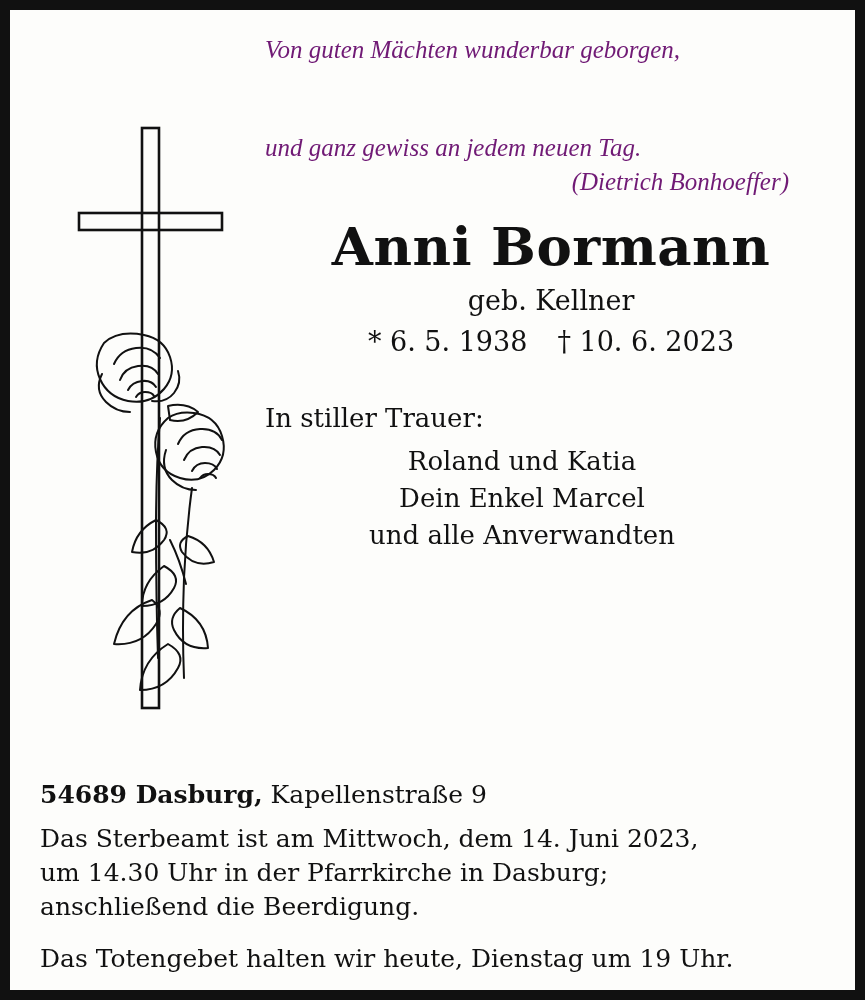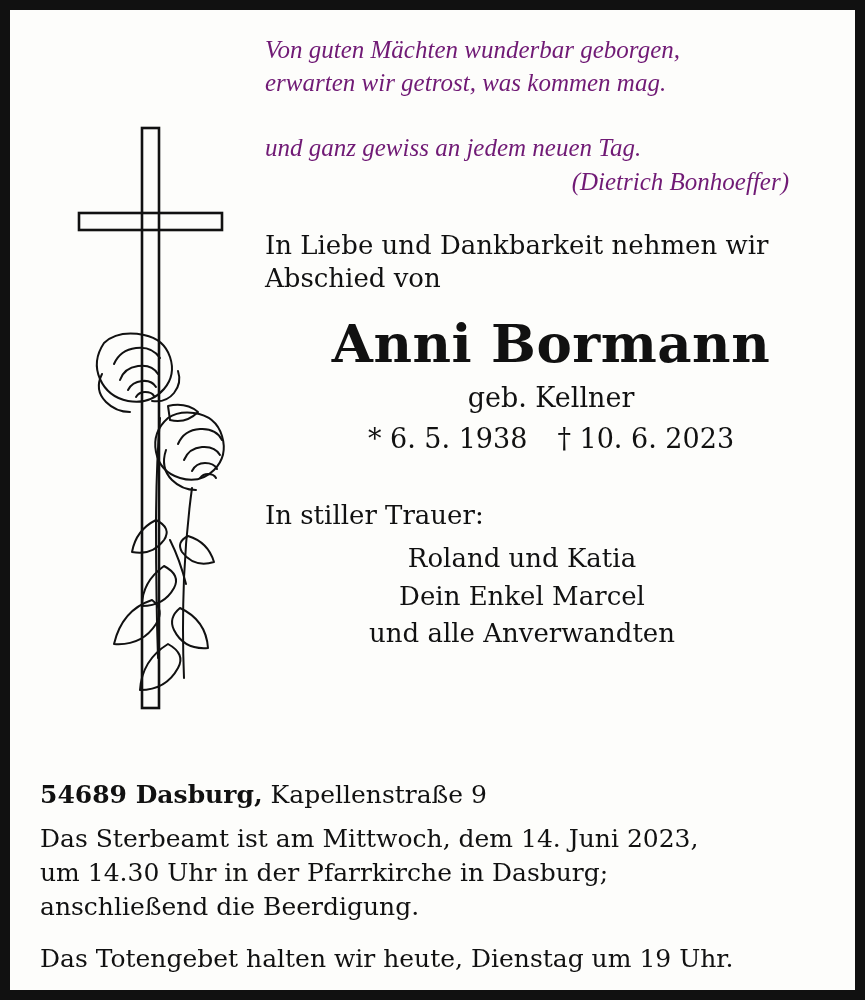--- a/index.html
+++ b/index.html
@@ -173,30 +173,26 @@
           <path d="M128 520 q26 12 28 40 q-24 2 -34 -18 q-6 -12 6 -22 z"></path>
           <path d="M116 556 q-26 16 -28 46 q26 0 38 -22 q8 -14 -10 -24 z"></path>
         </g>
       </svg>
     </div>
 
     <div class="content">
 
       <div class="verse">
         <span class="line">Von guten Mächten wunderbar geborgen,</span><br>
-        <span class="line">erwarten wir getrost, was kommen mag.</span><br>
+        <br>
         <br>
         <span class="line">und ganz gewiss an jedem neuen Tag.</span>
         <span class="attrib">(Dietrich Bonhoeffer)</span>
       </div>
 
-      <div class="intro">
-        <span class="line">In Liebe und Dankbarkeit nehmen wir</span>
-        <span class="line">Abschied von</span>
-      </div>
 
       <div class="name">Anni Bormann</div>
       <div class="maiden">geb. Kellner</div>
       <div class="dates">
         <span>* 6. 5. 1938</span><span class="gap"></span><span>† 10. 6. 2023</span>
       </div>
 
       <div class="mourning-head">In stiller Trauer:</div>
       <div class="mourners">
         <span class="line">Roland und Katia</span>

